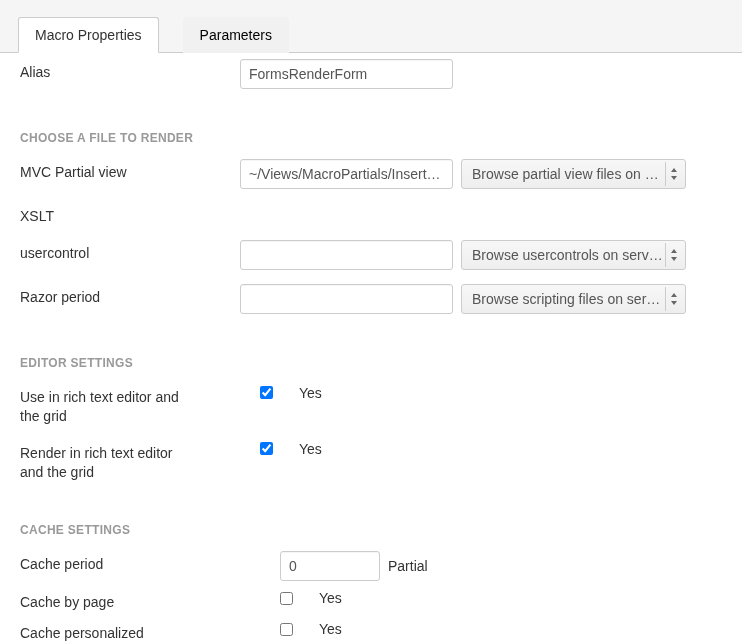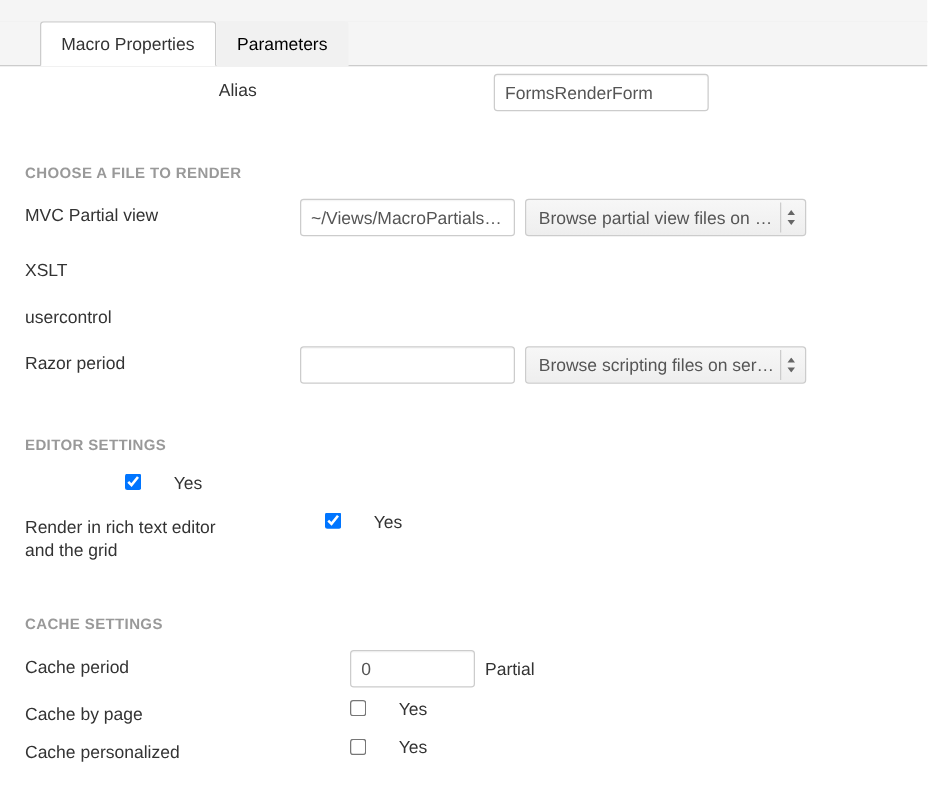--- a/index.html
+++ b/index.html
@@ -12,24 +12,25 @@
     height: 643px;
     overflow: hidden;
   }
   .top-bar {
     height: 18px;
     background: #f5f5f5;
     border-bottom: 1px solid #e5e5e5;
   }
   .tabs {
     display: flex;
-    padding-left: 32px;
+    padding-left: 18px;
     background: #f5f5f5;
     border-bottom: 1px solid #ccc;
     margin-top: -1px;
+    gap: 24px;
   }
   .tab {
     padding: 9px 16px;
     font-size: 14px;
     color: #000000;
     cursor: pointer;
     background: #f1f1f1;
     border: 1px solid transparent;
     border-bottom: none;
     margin-bottom: -1px;
@@ -58,21 +59,21 @@
     color: #333;
     line-height: 1.35;
   }
   .label-col.narrow { width: 160px; }
   .field-col {
     display: flex;
     align-items: center;
     gap: 8px;
   }
   .text-input {
-    width: 172px;
+    width: 213px;
     height: 30px;
     padding: 4px 8px;
     border: 1px solid #ccc;
     border-radius: 3px;
     font-size: 14px;
     color: #555;
     outline: none;
     box-shadow: inset 0 1px 0 rgba(0,0,0,0.04);
     text-overflow: ellipsis;
   }
@@ -127,21 +128,21 @@
 
 <div class="top-bar"></div>
 
 <div class="tabs">
   <div class="tab active">Macro Properties</div>
   <div class="tab">Parameters</div>
 </div>
 
 <div class="content">
 
-  <div class="row" style="margin-top:6px;justify-content:center;">
+  <div class="row" style="margin-top:6px;">
     <div class="label-col">Alias</div>
     <div class="field-col">
       <input class="text-input" type="text" value="FormsRenderForm" style="">
     </div>
   </div>
 
   <div class="section-head">CHOOSE A FILE TO RENDER</div>
 
   <div class="row">
     <div class="label-col">MVC Partial view</div>
@@ -157,40 +158,52 @@
       </button>
     </div>
   </div>
 
   <div class="row">
     <div class="label-col">XSLT</div>
   </div>
 
   <div class="row">
     <div class="label-col">usercontrol</div>
+    <div class="field-col">
+      <input class="text-input" type="text" value="" style="">
+      <button class="select-btn">
+        <span>Browse usercontrols on server…</span>
+        <span class="caret">
+          <svg width="8" height="12" viewBox="0 0 8 12">
+              <path d="M4 0 L7 4 L1 4 Z M4 12 L1 8 L7 8 Z" fill="#666"></path>
+            </svg>
+        </span>
+      </button>
+    </div>
   </div>
 
   <div class="row">
     <div class="label-col">Razor period</div>
     <div class="field-col">
       <input class="text-input" type="text" value="" style="">
       <button class="select-btn">
         <span>Browse scripting files on server…</span>
         <span class="caret">
           <svg width="8" height="12" viewBox="0 0 8 12">
               <path d="M4 0 L7 4 L1 4 Z M4 12 L1 8 L7 8 Z" fill="#666"></path>
             </svg>
         </span>
       </button>
     </div>
   </div>
 
   <div class="section-head">EDITOR SETTINGS</div>
 
   <div class="row check-row">
+    <div class="label-col narrow">Use in rich text editor and the grid</div>
     <div class="field-col" style="margin-left:80px;">
       <input type="checkbox" checked="" style="">
       <span class="check-label">Yes</span>
     </div>
   </div>
 
   <div class="row check-row">
     <div class="label-col narrow">Render in rich text editor and the grid</div>
     <div class="field-col" style="margin-left:80px;">
       <input type="checkbox" checked="" style="">

